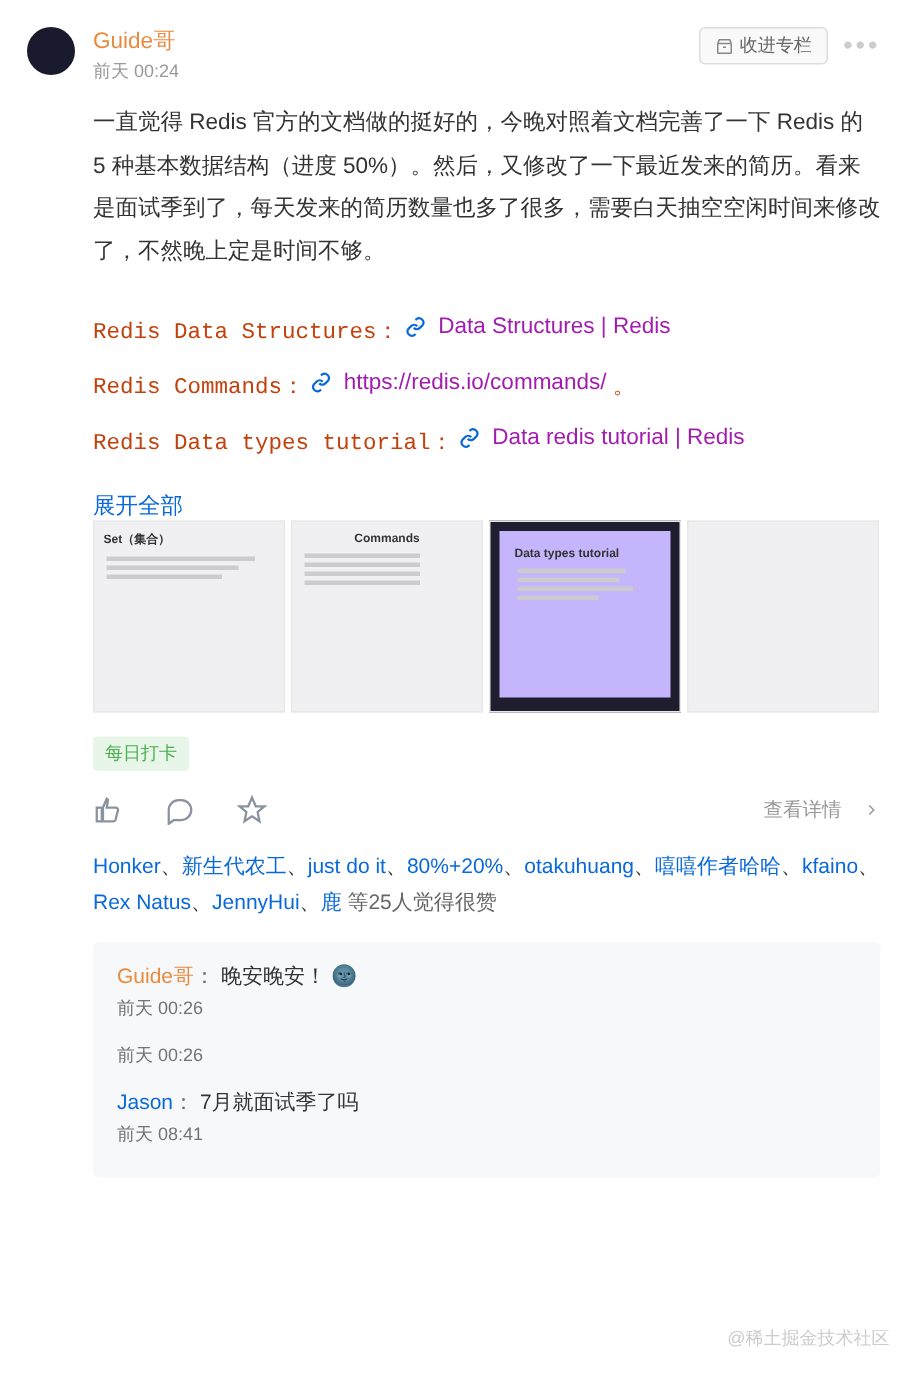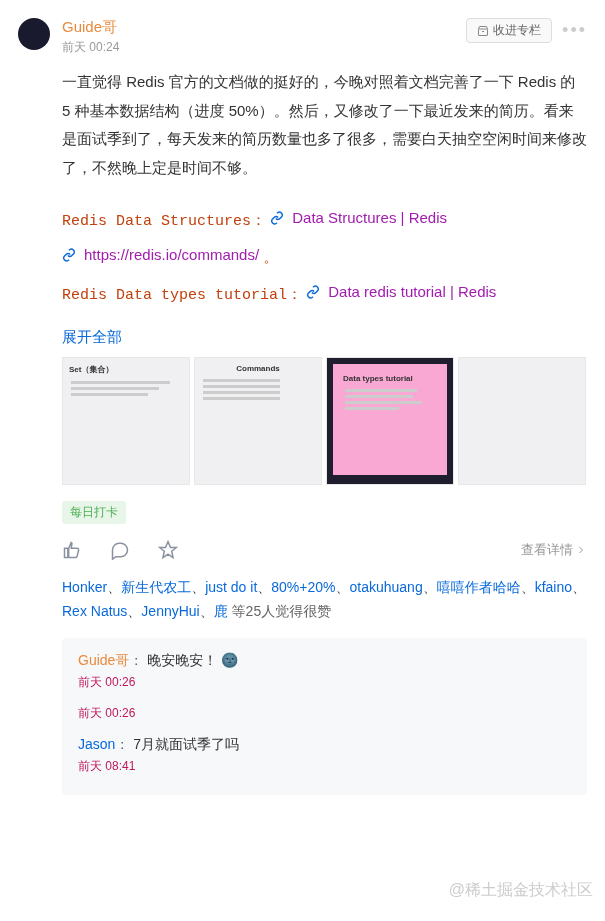--- a/index.html
+++ b/index.html
@@ -12,42 +12,42 @@
 .timestamp { color: #999; font-size: 12px; margin-top: 2px; }
 .actions { display: flex; gap: 10px; align-items: center; }
 .collect-btn { display: flex; align-items: center; gap: 4px; padding: 3px 10px; border: 1px solid #ddd; border-radius: 4px; background: #f9f9f9; color: #666; font-size: 12px; cursor: pointer; }
 .more-icon { color: #ccc; font-size: 18px; letter-spacing: 2px; }
 .content { margin-left: 44px; margin-top: 12px; }
 .body-text { font-size: 15px; line-height: 1.9; color: #333; }
 .linkrow { font-size: 15px; line-height: 1.9; margin-top: 4px; }
 .link { color: #a21caf; display: inline-flex; align-items: center; gap: 8px; }
 .link-icon { display: inline-block; }
 .expand { color: #0969da; margin-top: 18px; font-size: 15px; }
-.thumbs { display: flex; flex-wrap: wrap; gap: 4px; margin-top: 10px; }
+.thumbs { display: flex; flex-wrap: wrap; gap: 4px; }
 .thumb { width: 128px; height: 128px; background: #f0f0f2; border: 1px solid #e8e8e8; position: relative; overflow: hidden; }
 .thumb-dark { background: #1e1e2e; }
 .thumb-title { font-size: 8px; font-weight: bold; padding: 6px; color: #333; }
 .thumb-dark .thumb-title { color: #fff; }
 .thumb-bars { display:flex; flex-direction:column; gap:3px; padding: 0 8px; }
 .thumb-bar { height: 3px; background: #ccc; }
 .tag { display: inline-block; padding: 3px 8px; background: #e8f5e9; color: #4caf50; font-size: 12px; border-radius: 3px; margin-top: 16px; }
 .footer-actions { display: flex; align-items: center; margin-top: 16px; }
 .action-icon { width: 20px; height: 20px; margin-right: 28px; color: #8a919f; }
-.view-detail { margin-left: auto; color: #999; font-size: 13px; display: flex; align-items: center; gap: 2px; }
+.view-detail { margin-left: auto; color: #999; font-size: 13px; display: flex; align-items: center; gap: 14px; }
 .likers { margin-top: 16px; font-size: 14px; line-height: 1.7; color: #0969da; }
 .likers .sep { color: #333; }
 .likers-suffix { color: #666; }
 .comments { margin-top: 14px; background: #f7f8fa; border-radius: 4px; padding: 14px 16px 6px; }
 .comment { margin-bottom: 14px; }
 .c-user { color: #e88b3e; }
 .c-user-blue { color: #0969da; }
 .c-sep { color: #666; }
 .c-text { color: #333; }
-.c-time { color: #be185d; font-size: 12px; margin-top: 4px; }
-.watermark { position: fixed; right: 12px; bottom: 20px; color: #ccc; font-size: 16px; margin-left: 32px; }
+.c-time { color: #737373; font-size: 12px; margin-top: 4px; }
+.watermark { position: fixed; right: 12px; bottom: 20px; color: #ccc; font-size: 12px; margin-left: 32px; }
 svg { vertical-align: middle; }
 .plain { color: #c2410c; font-family: Liberation Mono, monospace; }
 </style>
 </head>
 <body>
 
 <div class="post">
 
   <div class="header">
     <div class="avatar"></div>
@@ -77,20 +77,21 @@
       <span class="plain">Redis Data Structures：</span>
       <a class="link">
         <svg class="link-icon" width="14" height="14" viewBox="0 0 24 24" fill="none" stroke="#0969da" stroke-width="2.5">
             <path d="M10 13a5 5 0 0 0 7 0l3-3a5 5 0 0 0-7-7l-1 1"></path>
             <path d="M14 11a5 5 0 0 0-7 0l-3 3a5 5 0 0 0 7 7l1-1"></path>
           </svg>
         <span>Data Structures | Redis</span>
       </a>
     </div>
     <div class="linkrow">
+      <span class="plain">Redis Commands：</span>
       <a class="link">
         <svg class="link-icon" width="14" height="14" viewBox="0 0 24 24" fill="none" stroke="#0969da" stroke-width="2.5">
             <path d="M10 13a5 5 0 0 0 7 0l3-3a5 5 0 0 0-7-7l-1 1"></path>
             <path d="M14 11a5 5 0 0 0-7 0l-3 3a5 5 0 0 0 7 7l1-1"></path>
           </svg>
         <span>https://redis.io/commands/</span>
       </a>
       <span class="plain"> 。</span>
     </div>
     <div class="linkrow">
@@ -118,21 +119,21 @@
       <div class="thumb">
           <div class="thumb-title" style="text-align:center">Commands</div>
           <div class="thumb-bars">
             <div class="thumb-bar" style="width:70%"></div>
             <div class="thumb-bar" style="width:70%"></div>
             <div class="thumb-bar" style="width:70%"></div>
             <div class="thumb-bar" style="width:70%"></div>
           </div>
         </div>
       <div class="thumb thumb-dark">
-          <div style="background:#f9a8d4;height:88%;margin:6px;padding:4px">
+          <div style="background:#c4b5fd;height:88%;margin:6px;padding:4px">
             <div class="thumb-title" style="color:#333">Data types tutorial</div>
             <div class="thumb-bars">
               <div class="thumb-bar" style="width:80%"></div>
               <div class="thumb-bar" style="width:75%"></div>
               <div class="thumb-bar" style="width:85%"></div>
               <div class="thumb-bar" style="width:60%"></div>
             </div>
           </div>
         </div>
       <div class="thumb">

